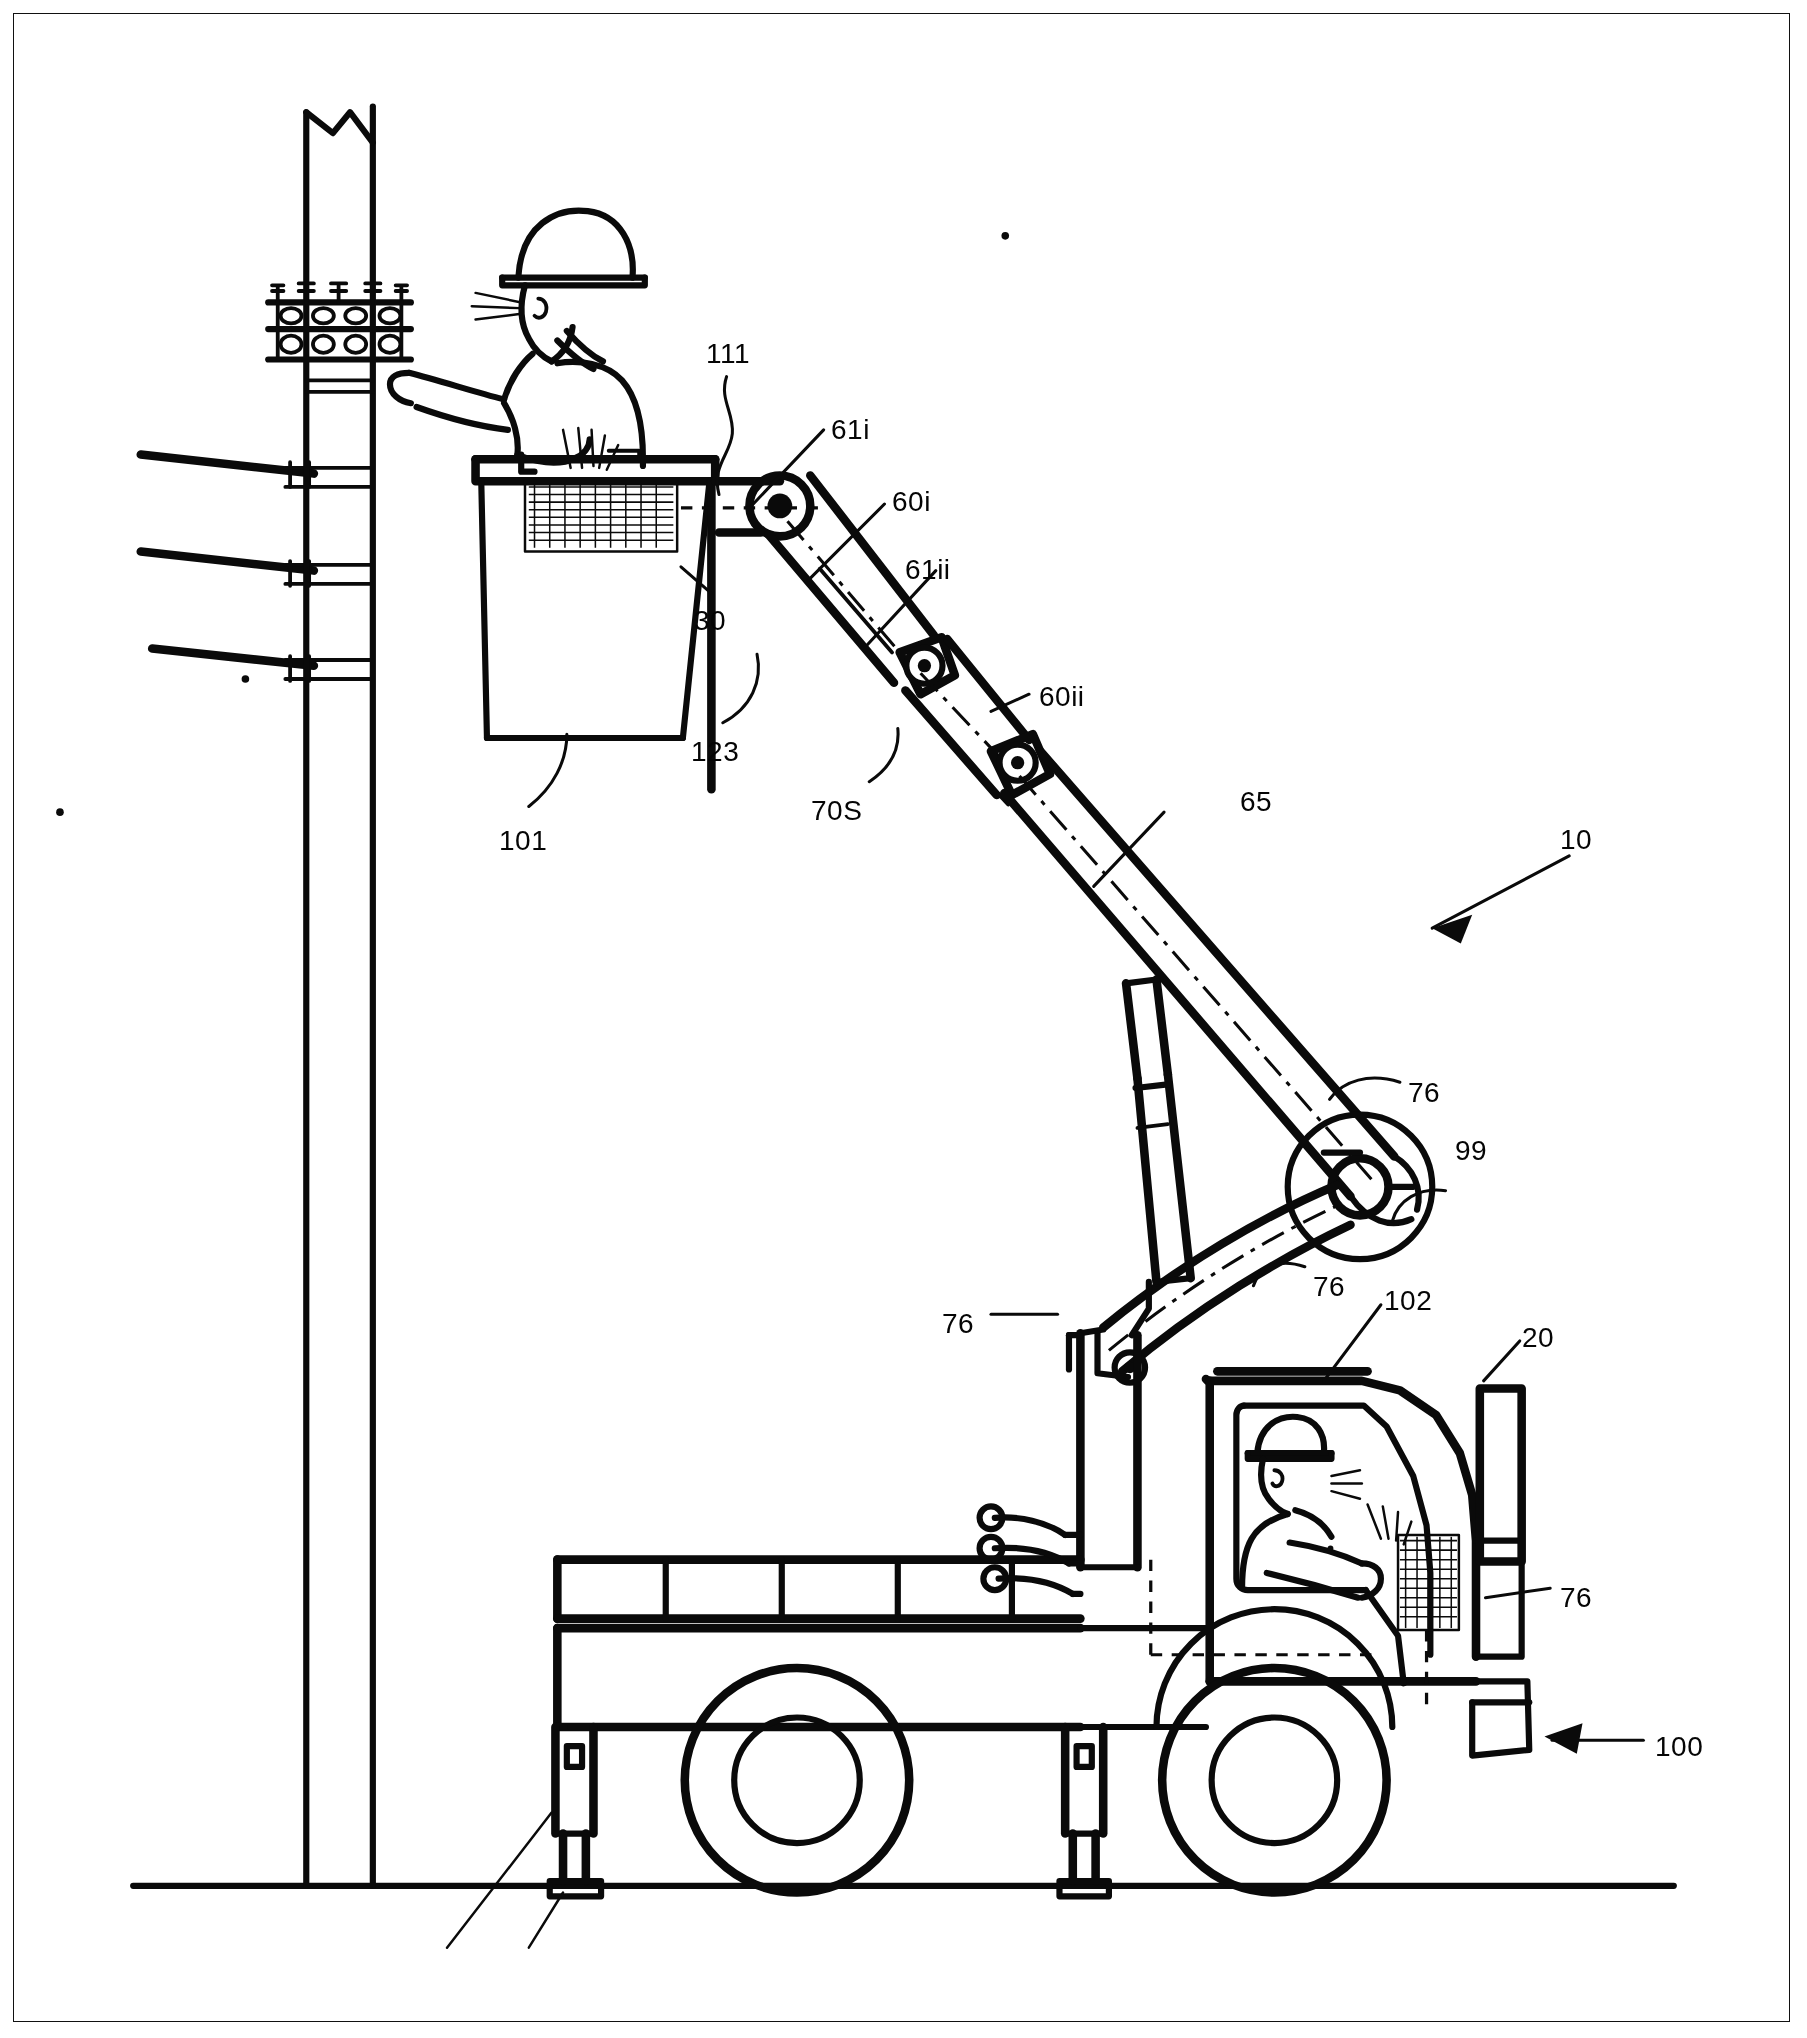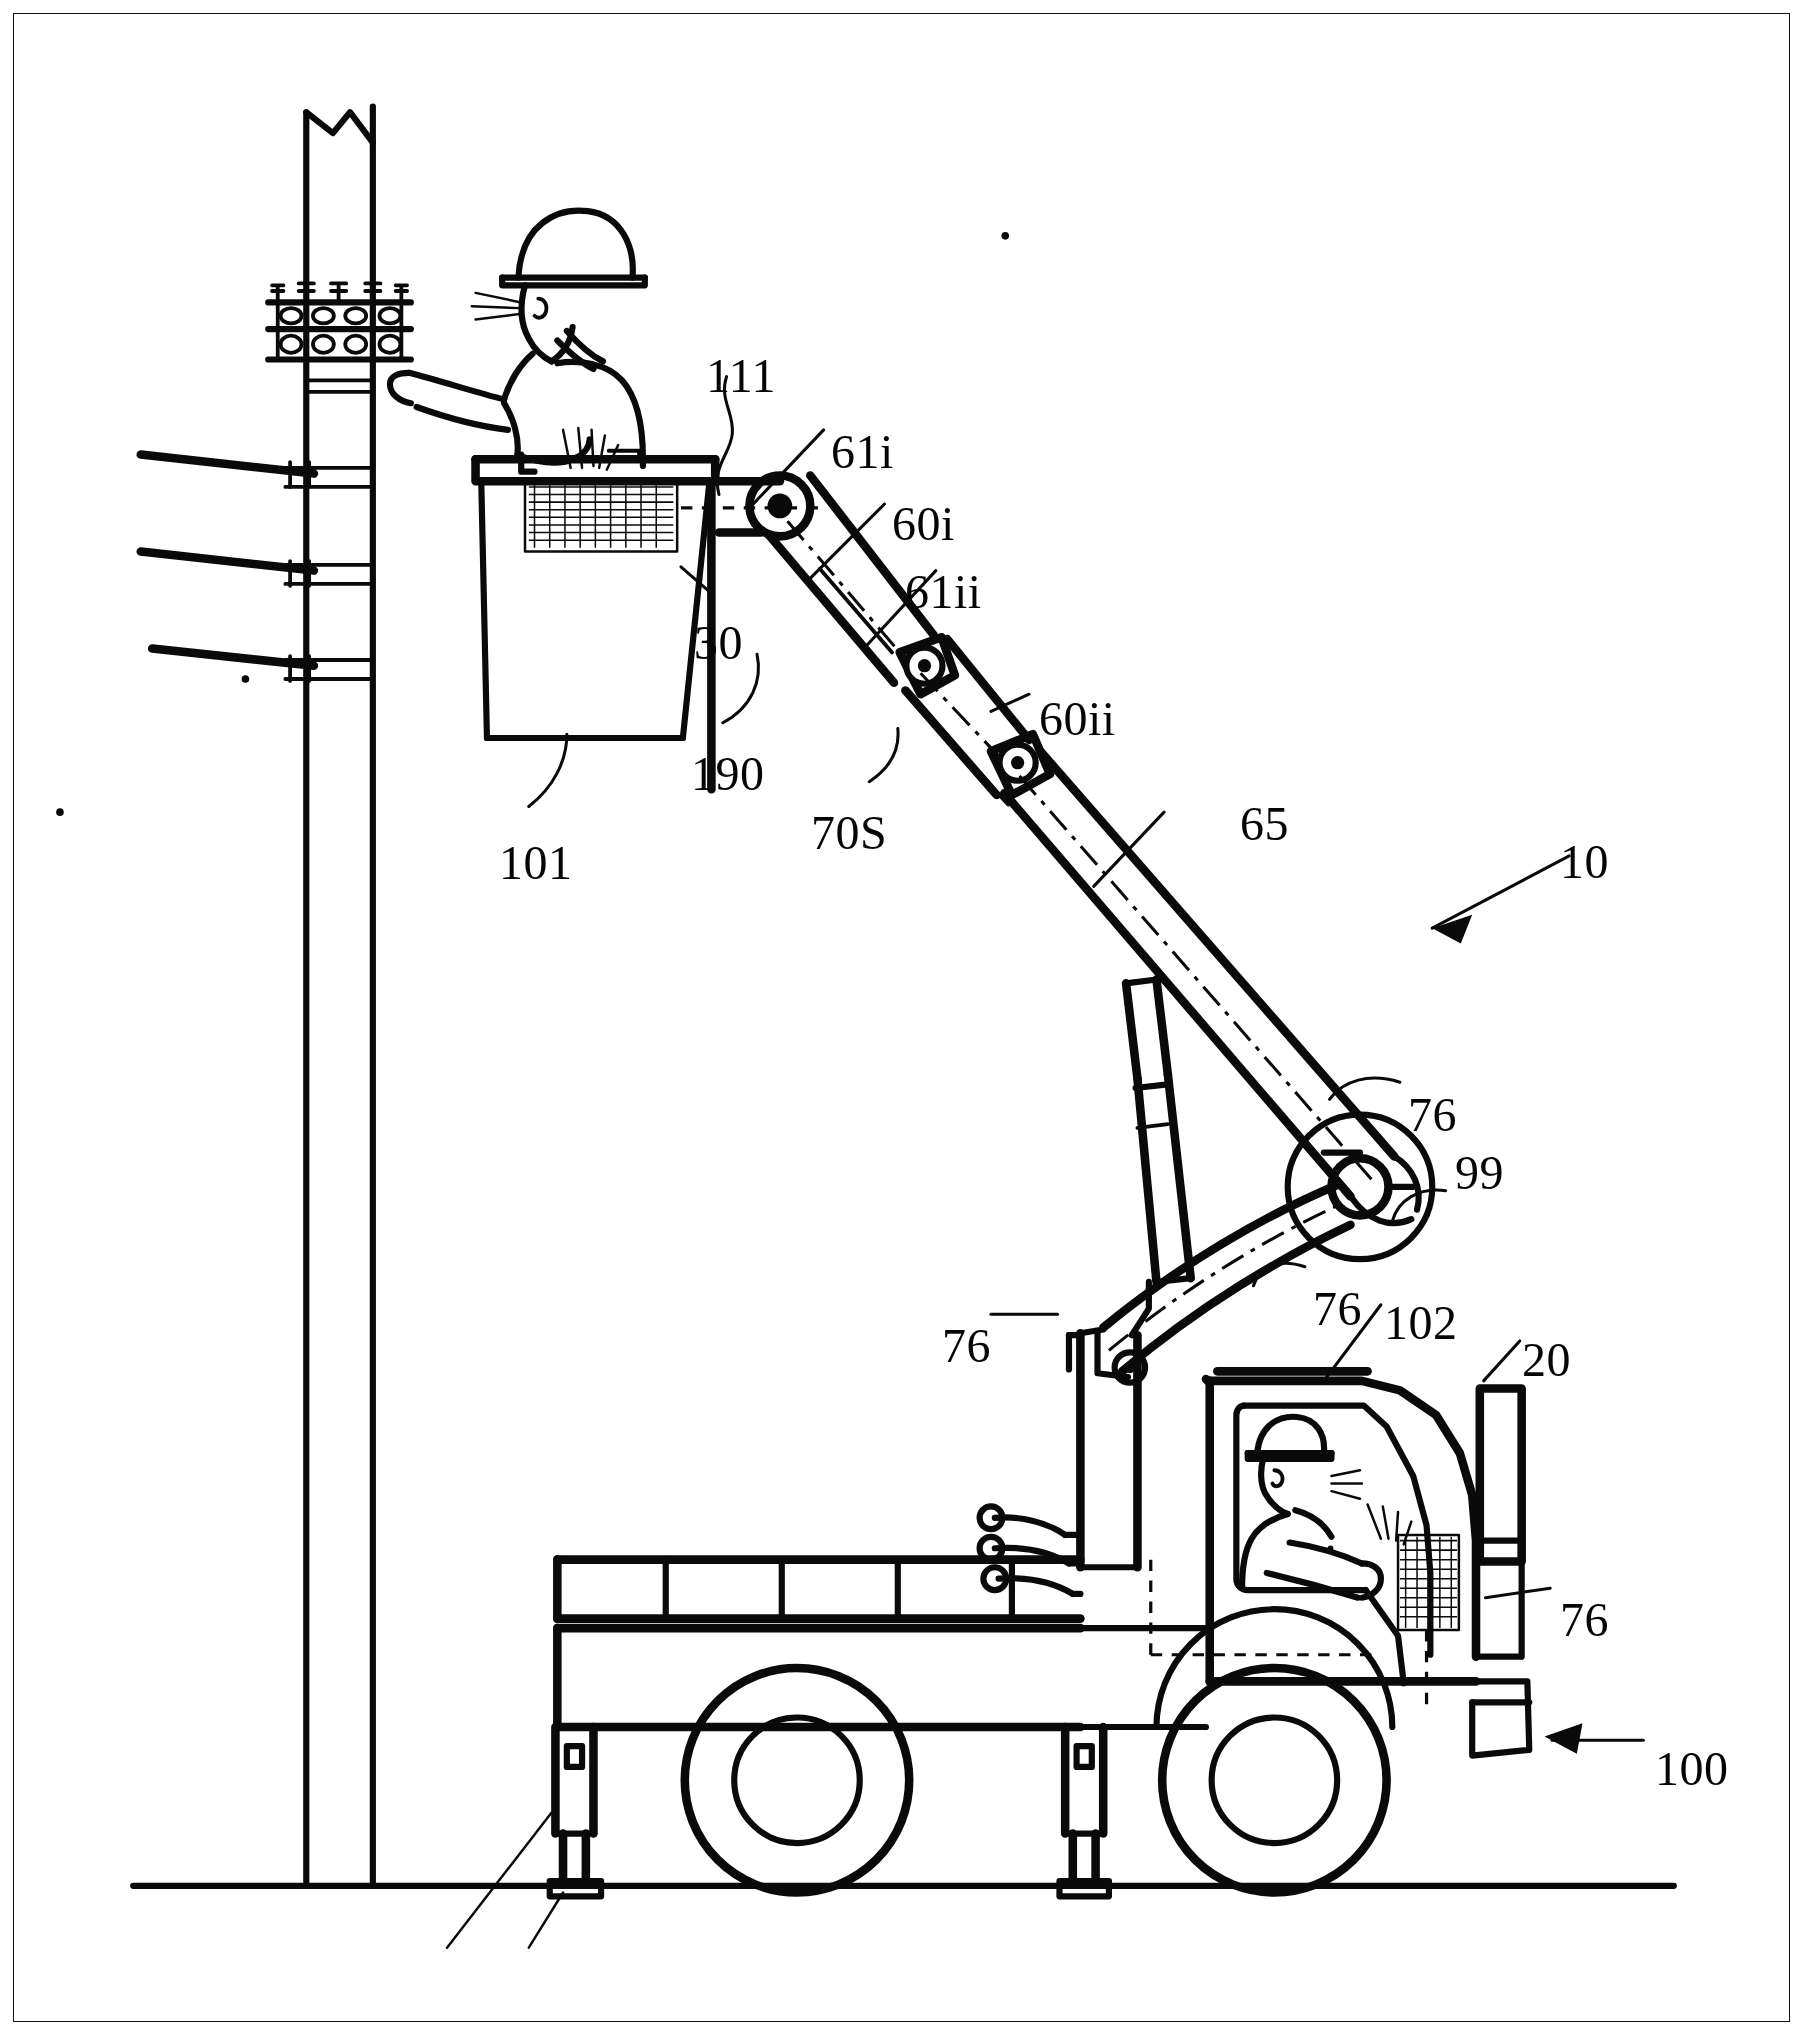--- a/index.html
+++ b/index.html
@@ -31,28 +31,27 @@
   svg#drawing {
     position: absolute;
     left: 0;
     top: 0;
     width: 1807px;
     height: 2038px;
     display: block;
   }
   .ref-label {
     position: absolute;
-    font-family: Liberation Serif, serif;
-    font-size: 48px;
+    font-family: Liberation Sans, sans-serif;
+    font-size: 28px;
     color: #050505;
     letter-spacing: 0.5px;
     white-space: nowrap;
     line-height: 1;
     user-select: none;
-    margin-top: 12px;
   }
   .ln  { fill: none; stroke: #0a0a0a; stroke-width: 4; stroke-linecap: round; stroke-linejoin: round; }
   .ln-t{ fill: none; stroke: #0a0a0a; stroke-width: 2.6; stroke-linecap: round; stroke-linejoin: round; }
   .ln-h{ fill: none; stroke: #0a0a0a; stroke-width: 6.5; stroke-linecap: round; stroke-linejoin: round; }
   .ln-x{ fill: none; stroke: #0a0a0a; stroke-width: 9; stroke-linecap: round; stroke-linejoin: round; }
   .lead{ fill: none; stroke: #0a0a0a; stroke-width: 3.2; stroke-linecap: round; }
   .dash{ fill: none; stroke: #0a0a0a; stroke-width: 3.4; stroke-linecap: butt; stroke-dasharray: 12 10; }
   .cdash{fill: none; stroke: #0a0a0a; stroke-width: 3.2; stroke-linecap: butt; stroke-dasharray: 26 9 5 9; }
   .fillk{ fill: #0a0a0a; stroke: none; }
   .white{ fill: #ffffff; }
@@ -472,21 +471,21 @@
     </g>
 
   </svg>
 
   <div class="ref-label" style="left:706px;  top:340px;">111</div>
   <div class="ref-label" style="left:831px;  top:416px;">61i</div>
   <div class="ref-label" style="left:892px;  top:488px;">60i</div>
   <div class="ref-label" style="left:905px;  top:556px;">61ii</div>
   <div class="ref-label" style="left:1039px; top:683px;">60ii</div>
   <div class="ref-label" style="left:694px;  top:607px;">30</div>
-  <div class="ref-label" style="left:691px;  top:738px;">190</div>
+  <div class="ref-label" style="left:691px;  top:738px;">123</div>
   <div class="ref-label" style="left:811px;  top:797px;">70S</div>
   <div class="ref-label" style="left:1240px; top:788px;">65</div>
   <div class="ref-label" style="left:499px;  top:827px;text-align:center;">101</div>
   <div class="ref-label" style="left:1560px; top:826px;">10</div>
   <div class="ref-label" style="left:1408px; top:1079px;">76</div>
   <div class="ref-label" style="left:1455px; top:1137px;">99</div>
   <div class="ref-label" style="left:1313px; top:1273px;">76</div>
   <div class="ref-label" style="left:942px;  top:1310px;">76</div>
   <div class="ref-label" style="left:1384px; top:1287px;">102</div>
   <div class="ref-label" style="left:1522px; top:1324px;">20</div>

